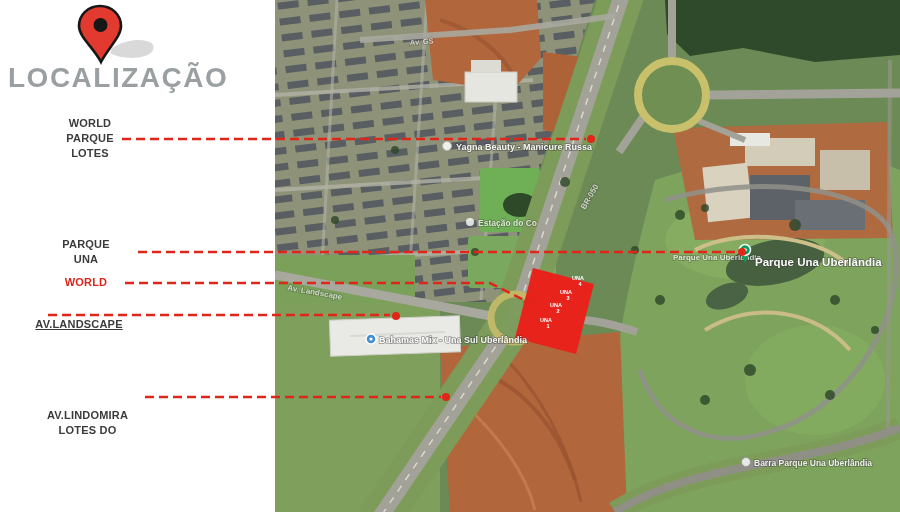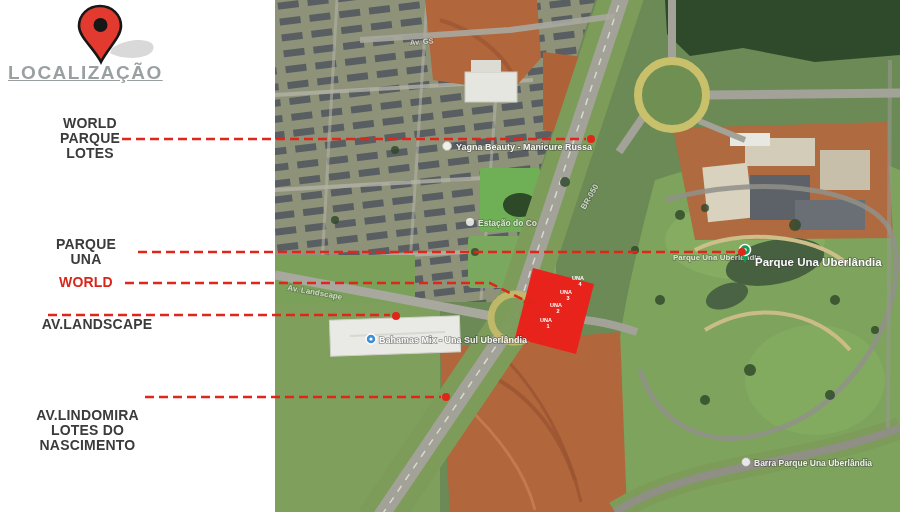--- a/index.html
+++ b/index.html
@@ -1,20 +1,20 @@
 <!DOCTYPE html>
 <html><head>
 <meta charset="utf-8">
 <style>
   html,body{margin:0;padding:0;background:#fff;}
   .stage{position:relative;width:900px;height:512px;background:#ffffff;overflow:hidden;
          font-family:"Liberation Sans",sans-serif;}
-  .page-title{position:absolute;left:8px;top:62px;font-size:19px;font-weight:bold;
-              color:#9aa0a2;letter-spacing:1.5px;text-decoration:underline;}
-  .left-label{position:absolute;text-align:center;font-weight:bold;font-size:14px;
+  .page-title{position:absolute;left:8px;top:62px;font-size:28px;font-weight:bold;
+              color:#9aa0a2;letter-spacing:1.5px;}
+  .left-label{position:absolute;text-align:center;font-weight:bold;font-size:11px;
               line-height:15px;color:#3b3b3b;letter-spacing:.2px;}
   .left-label.red{color:#d9261c;}
   .pin-logo{position:absolute;left:70px;top:2px;width:100px;height:68px;}
   .leaders{position:absolute;left:0;top:0;width:900px;height:512px;pointer-events:none;z-index:6;}
   .map{position:absolute;left:275px;top:0;width:625px;height:512px;z-index:1;}
   svg text{font-family:"Liberation Sans",sans-serif;}
   .maplbl{fill:#ffffff;font-weight:bold;stroke:#3a3a3a;stroke-width:1.6px;
           paint-order:stroke;stroke-opacity:.55;}
   .lotlbl{fill:#ffffff;font-size:5.5px;font-weight:bold;text-anchor:middle;}
 </style>
@@ -36,27 +36,26 @@
     <div>PARQUE</div>
     <div>LOTES</div>
   </div>
   <div class="left-label" style="left:26px;top:237px;width:120px;">
     <div>PARQUE</div>
     <div>UNA</div>
   </div>
   <div class="left-label red" style="left:26px;top:275px;width:120px;">
     <div>WORLD</div>
   </div>
-  <div class="left-label" style="left:22px;top:317px;width:150px;">
+  <div class="left-label" style="left:4px;top:317px;width:150px;text-decoration:underline;">
     <div>AV.LANDSCAPE</div>
   </div>
   <div class="left-label" style="left:25px;top:368px;width:125px;margin-top:40px;">
     <div>AV.LINDOMIRA</div>
     <div>LOTES DO</div>
-    <div>NASCIMENTO</div>
   </div>
 
   <svg class="map" viewBox="0 0 625 512">
     <defs>
       <pattern id="blocks" width="30" height="16" patternUnits="userSpaceOnUse" patternTransform="rotate(-7)">
         <rect x="2" y="3" width="21" height="7" fill="#4b535b" opacity="0.82"></rect>
       </pattern>
     </defs>
 
     <rect x="0" y="0" width="625" height="512" fill="#6b8a55"></rect>

